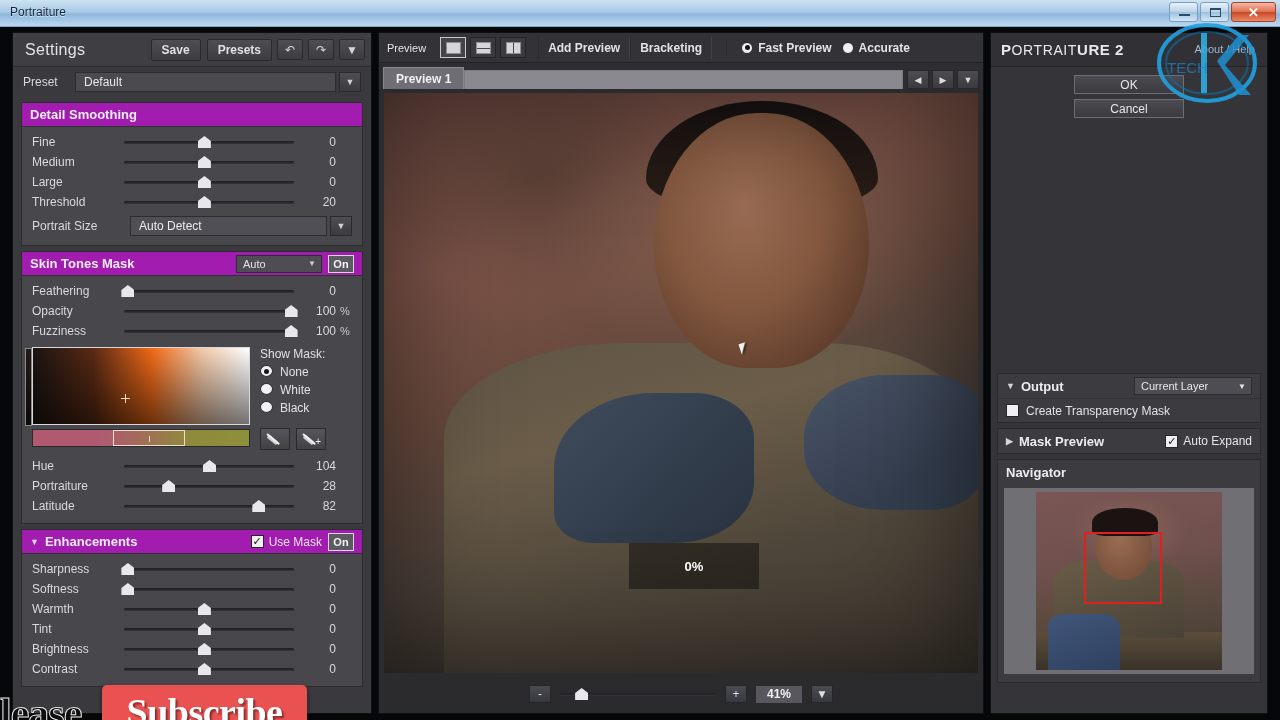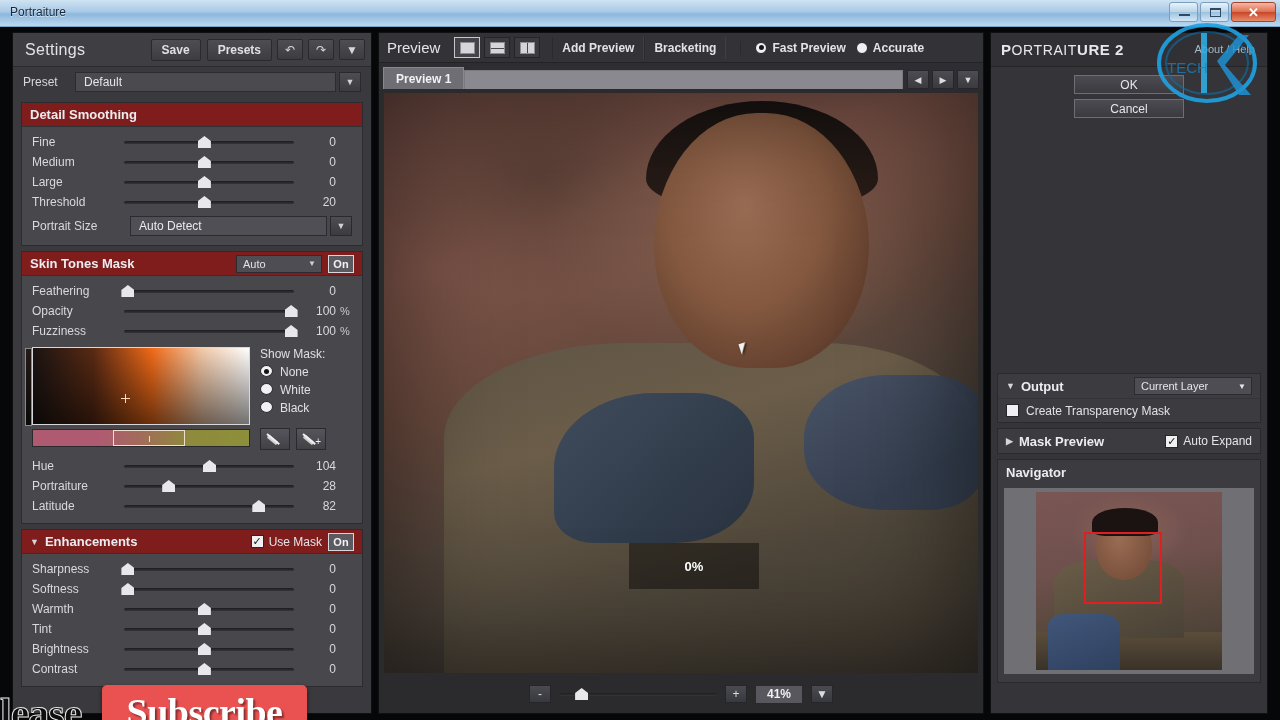--- a/index.html
+++ b/index.html
@@ -87,21 +87,21 @@
   .drop-btn {
     width: 22px; height: 20px; margin-left: 3px;
     background: linear-gradient(to bottom, #4d4d52, #3b3b40);
     border: 1px solid #2a2a2d; display:flex; align-items:center; justify-content:center;
     color: #d0d0d5; font-size: 9px;
   }
 
   .section { margin: 5px 8px; background: #434347; border: 1px solid #2c2c30; }
   .sec-head {
     height: 24px; display: flex; align-items: center; padding: 0 8px;
-    background: #7f1d1d; border-bottom: 1px solid #313135;
+    background: #a21caf; border-bottom: 1px solid #313135;
     font-size: 13px; font-weight: bold; color: #ececf0;
   }
   .sec-body { padding: 5px 0 7px 0; background: #48484c; }
   .tri { font-size: 9px; color: #d6d6da; margin-right: 6px; }
 
   .srow { display: flex; align-items: center; height: 20px; padding: 0 10px; }
   .srow .lbl { width: 92px; font-size: 12px; color: #d9d9dd; }
   .track {
     position: relative; flex: 1; height: 14px; margin-right: 8px;
   }
@@ -209,21 +209,21 @@
 
   
   .center {
     position: absolute; left: 378px; top: 5px; width: 606px; height: 682px;
     background: #2b2b2e; border: 1px solid #101012;
   }
   .prev-bar {
     height: 30px; display: flex; align-items: center; padding: 0 8px;
     background: #333337; border-bottom: 1px solid #232326;
   }
-  .prev-title { font-size: 15px; color: #e4e4e8; margin-right: 14px; }
+  .prev-title { font-size: 11px; color: #e4e4e8; margin-right: 14px; }
   .vm-group { display:flex; gap: 4px; margin-right: 12px; }
   .vm {
     width: 26px; height: 21px; background: #3a3a3f; border: 1px solid #242428;
     display: flex; align-items: center; justify-content: center;
   }
   .vm.active { border-color: #c8c8cc; background:#434349; }
   .vm .m1 { width: 15px; height: 12px; background: #d6d6da; border:1px solid #8c8c92; }
   .vm .m2 { width: 15px; height: 12px; background: #d6d6da; border:1px solid #8c8c92;
             display:flex; flex-direction:column; }
   .vm .m2:after { content:''; display:block; margin-top:5px; height:1px; background:#4a4a4e; width:100%; }

